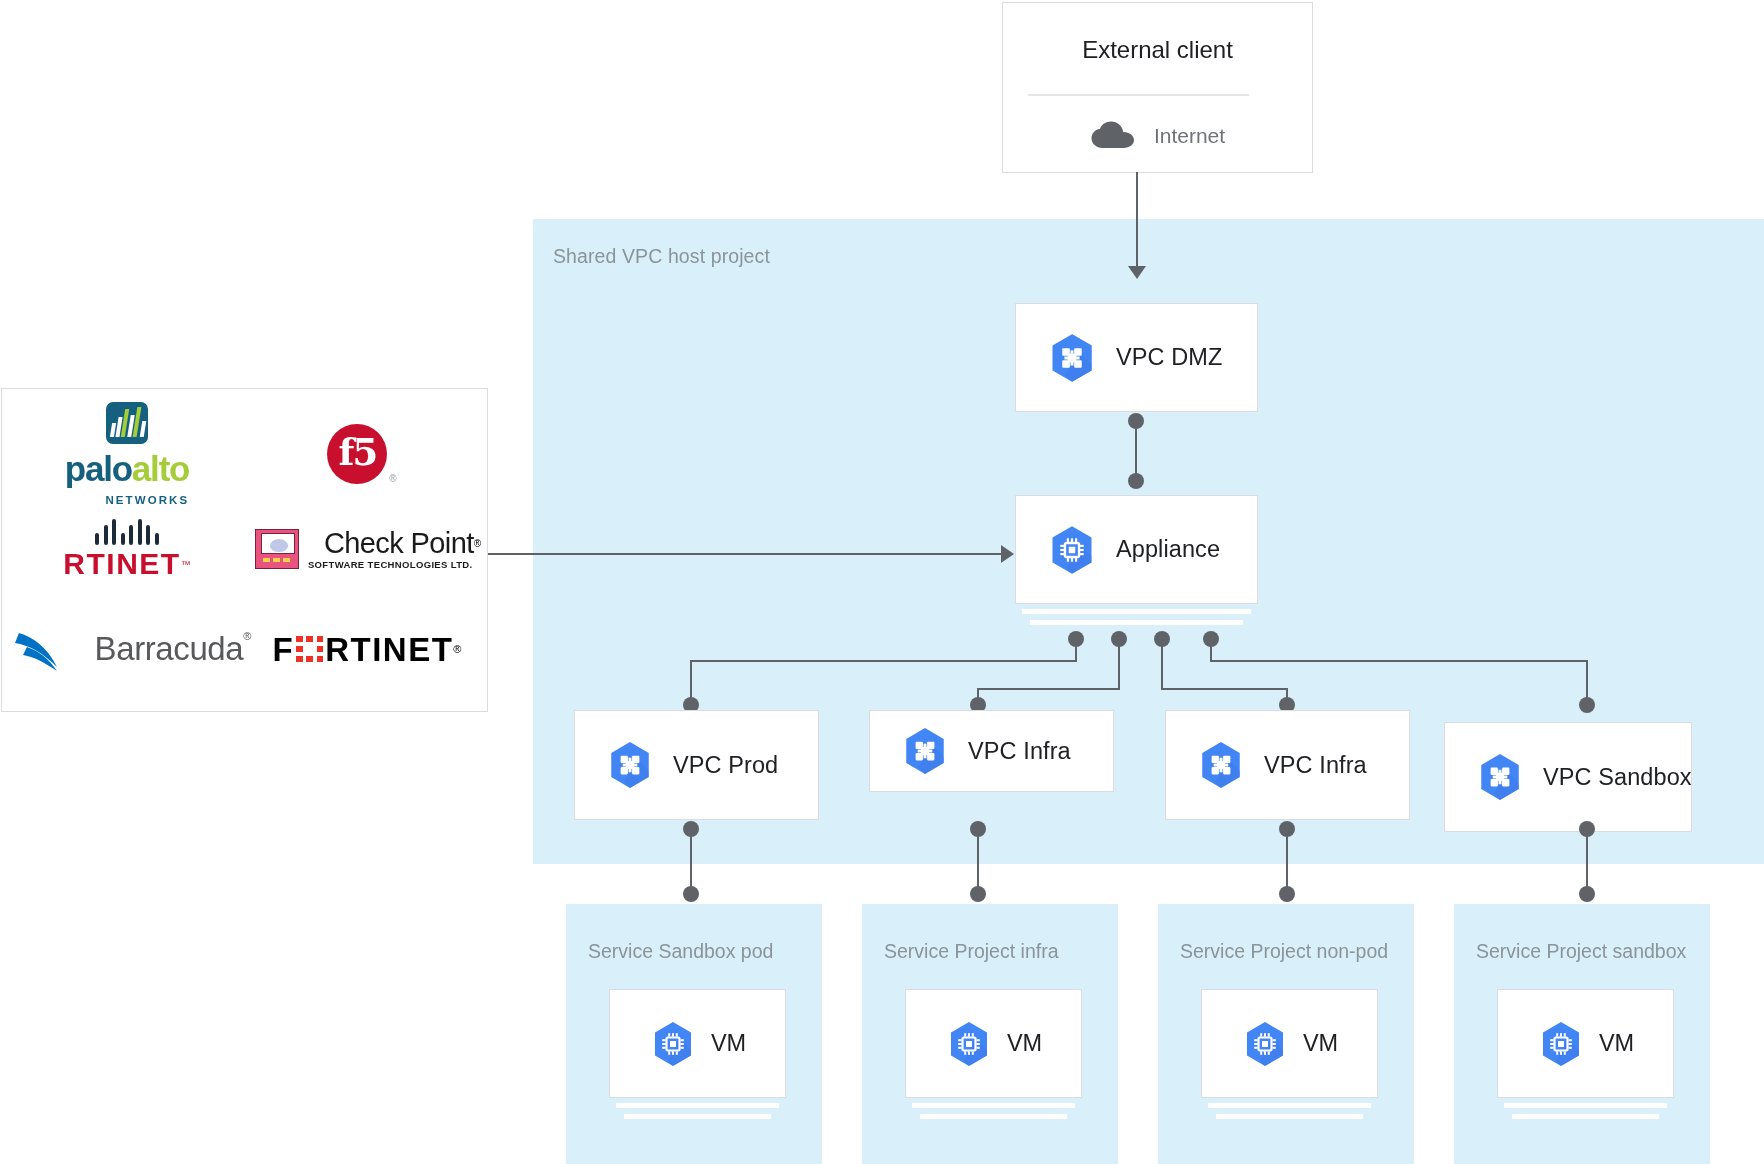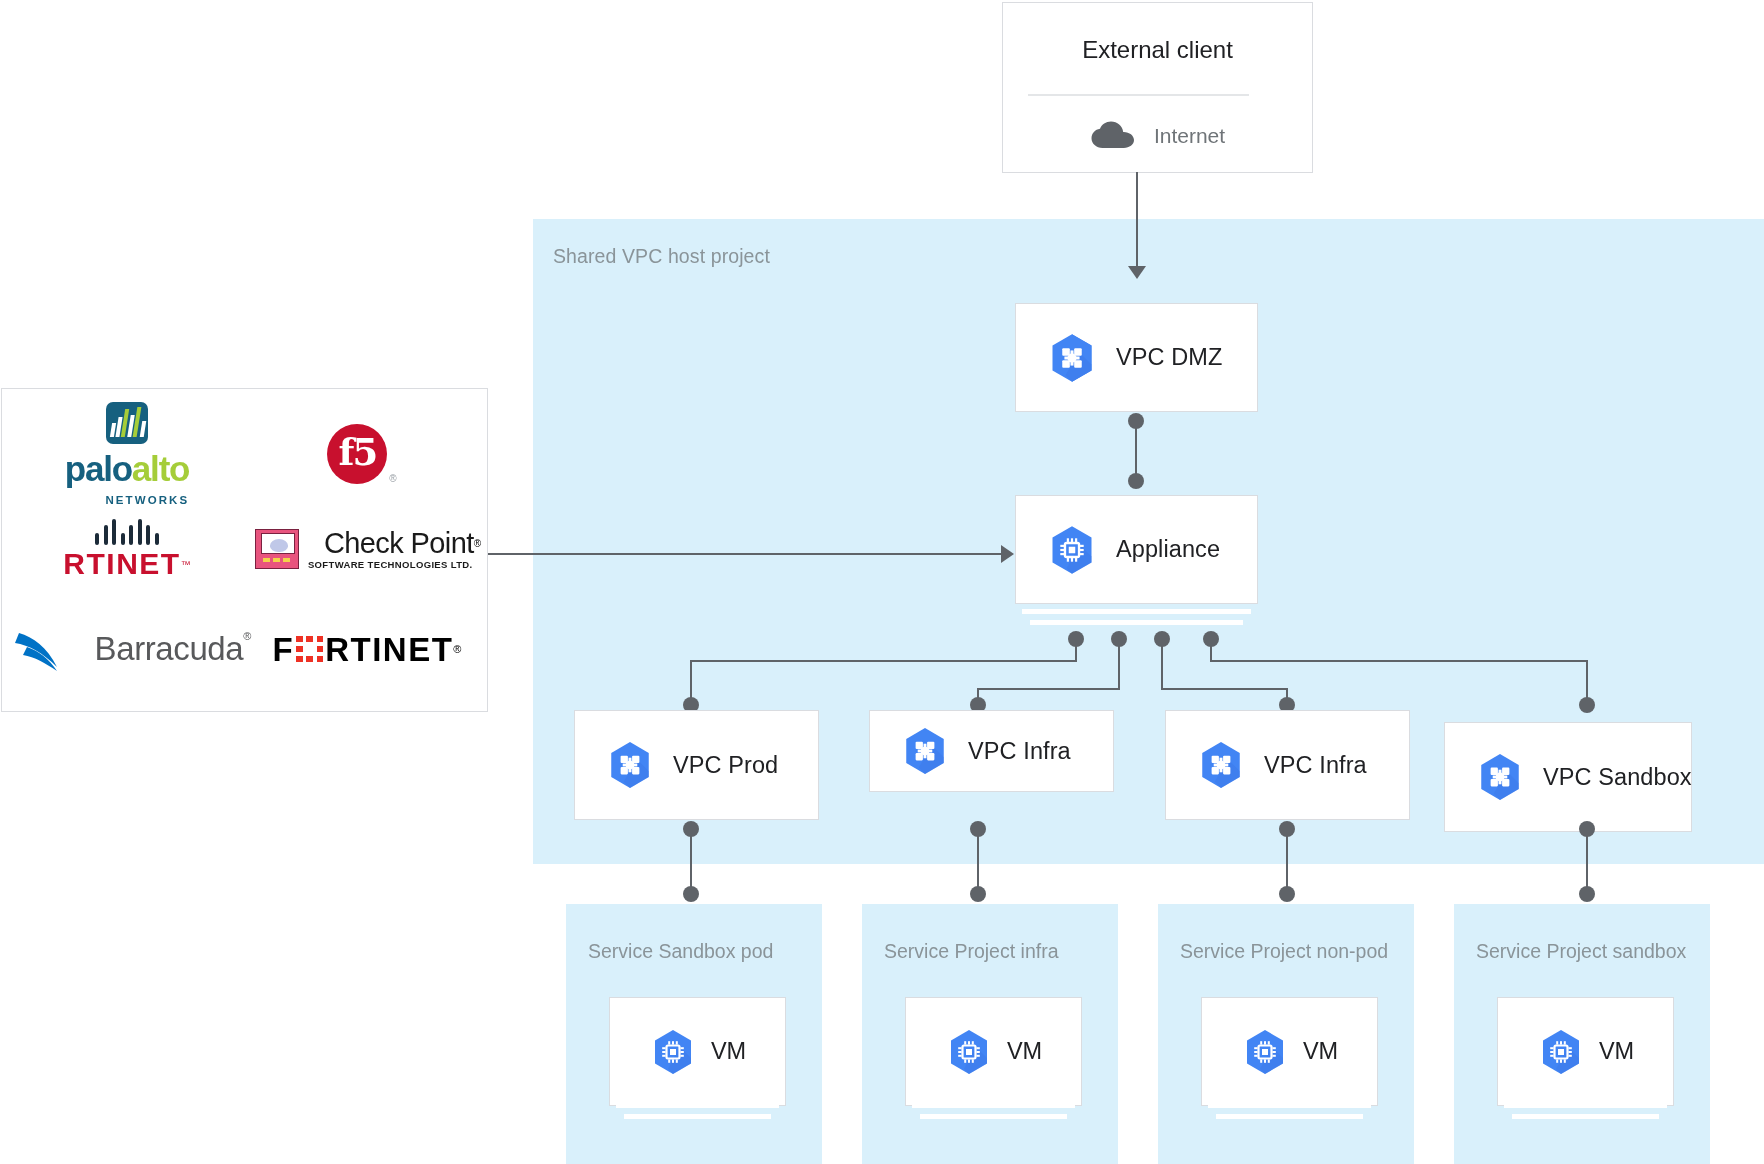--- a/index.html
+++ b/index.html
@@ -162,21 +162,20 @@
 
   
   .service-region{background:#d9f0fb;}
   .service-label{
     position:absolute;left:22px;top:36px;
     font-size:19.5px;color:#8a9499;white-space:nowrap;
   }
   .vm-box{
     position:absolute;background:#ffffff;border:1px solid #dadce0;
     box-sizing:border-box;
-    margin-top:8px;
   }
   .vm-row{
     display:flex;align-items:center;height:100%;justify-content:center;gap:14px;
   }
   .vm-label{font-size:23.5px;color:#202124;}
 
   svg{display:block;}
 </style>
 </head>
 <body>

